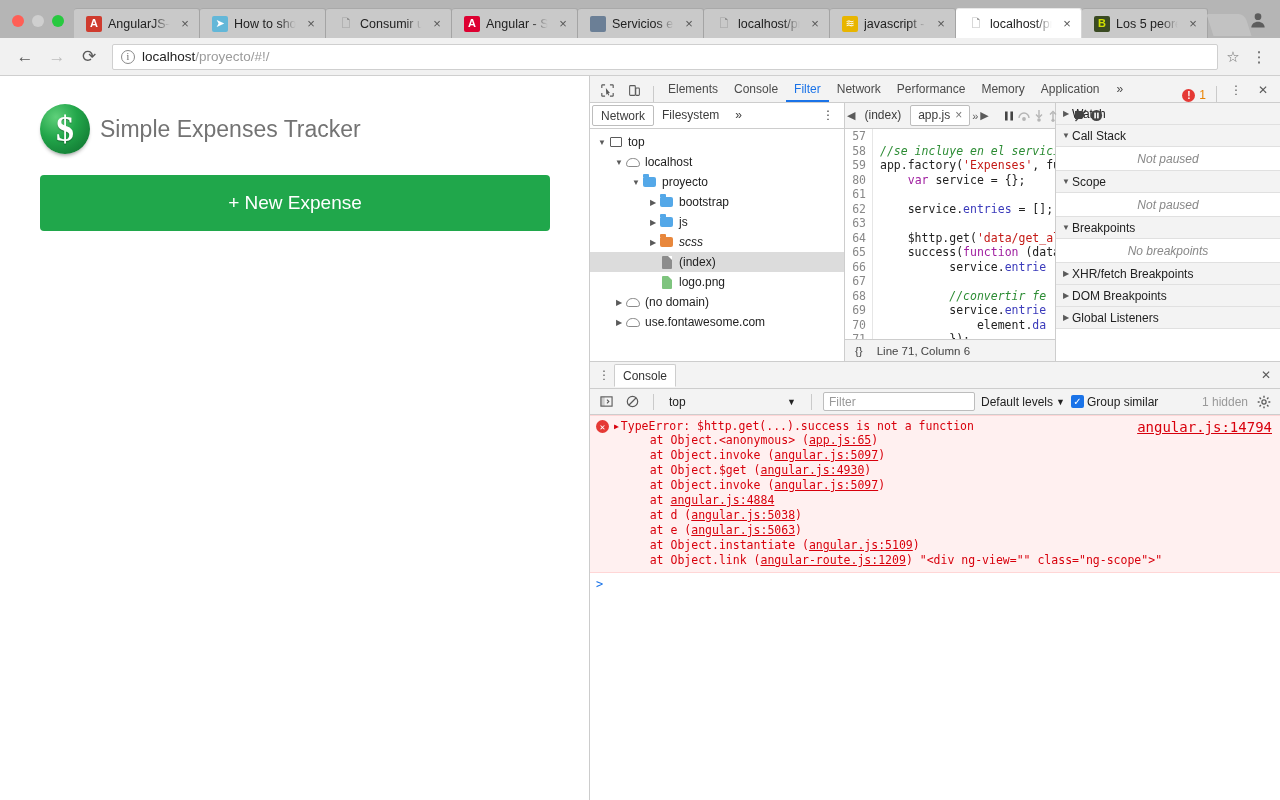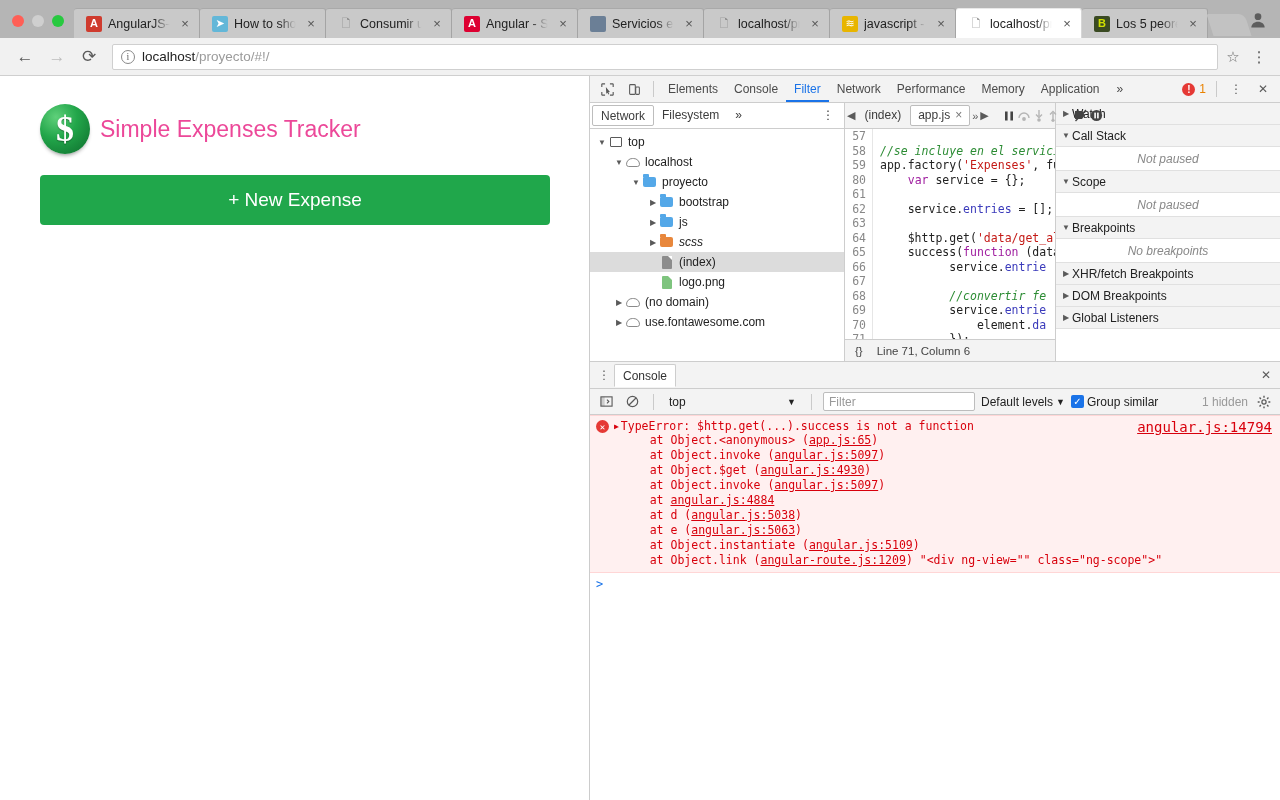--- a/index.html
+++ b/index.html
@@ -93,32 +93,32 @@
   .logo-coin {
     width: 50px; height: 50px; border-radius: 50%;
     background: radial-gradient(circle at 32% 26%, #5fd07a 0%, #22a64a 42%, #0d6b2c 100%);
     display: flex; align-items: center; justify-content: center;
     color: #fff; font-size: 36px; font-weight: bold;
     font-family: "Liberation Serif", serif;
     box-shadow: 0 3px 4px -2px rgba(0,0,0,.45);
     text-shadow: 0 1px 1px rgba(0,0,0,.35);
     flex: none;
   }
-  .brand-title { color: #ec4899; font-size: 23px; }
+  .brand-title { color: #737373; font-size: 23px; }
   .new-expense {
-    display: block; width: 510px; height: 50px; background: #20a74b;
+    display: block; width: 510px; height: 56px; background: #20a74b;
     color: #fff; font-size: 19px; border: none; border-radius: 4px;
     cursor: pointer; font-family: inherit;
   }
 
   
   .devtools { width: 690px; display: flex; flex-direction: column; background: #fff;
               font-size: 12px; color: #303030; }
   .dt-toolbar {
-    height: 27px; display: flex; align-items: center; border-bottom: 1px solid #cdcdcd;
+    height: 27px; display: flex; align-items: flex-end; border-bottom: 1px solid #cdcdcd;
     background: #f3f3f3; padding: 0 4px; gap: 1px;
   }
   .dt-icbtn { width: 26px; height: 24px; display:flex; align-items:center; justify-content:center; color:#5a5a5a; }
   .dt-sep { width:1px; height:16px; background:#cacaca; margin: 0 5px; }
   .dt-tab { padding: 0 8px; height: 26px; line-height: 26px; color: #4b4b4b; font-size: 12px; white-space: nowrap; }
   .dt-tab.sel { color: #1a73e8; box-shadow: inset 0 -2px 0 #1a73e8; }
   .dt-spacer { flex: 1; }
   .errbadge { display:flex; align-items:center; gap:4px; padding: 0 4px; }
   .errdot { width:13px;height:13px;border-radius:50%;background:#e53935;color:#fff;font-size:10px;
             display:flex;align-items:center;justify-content:center; font-weight:bold;}

